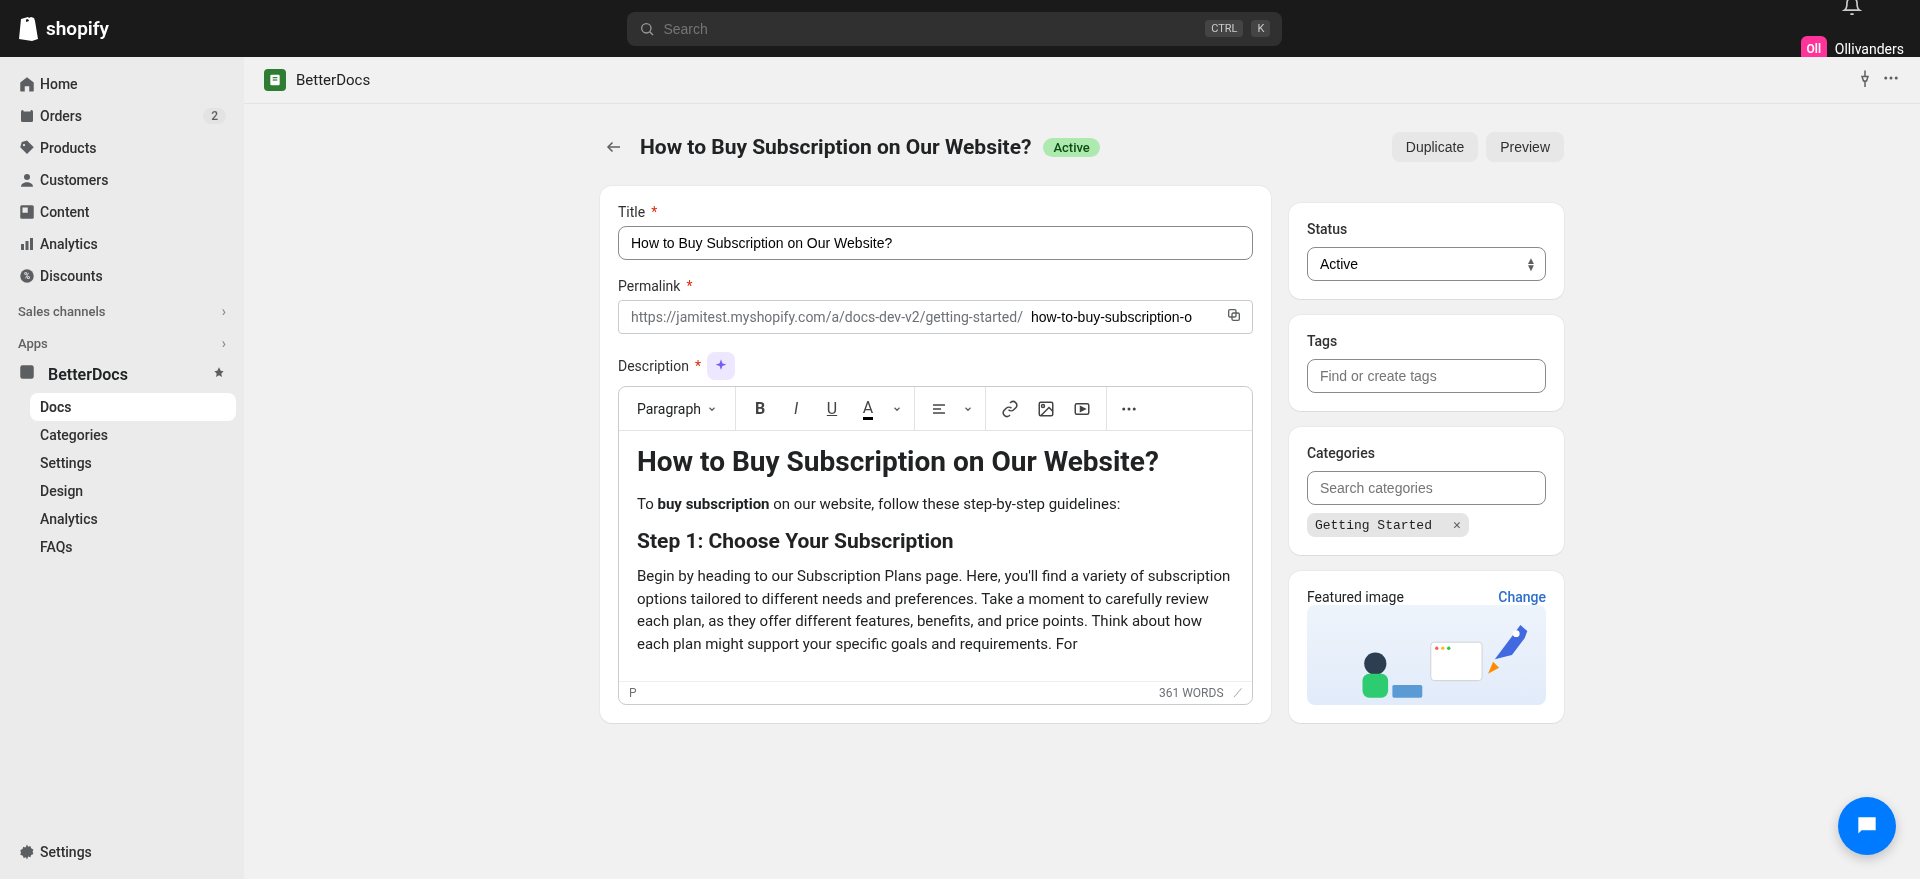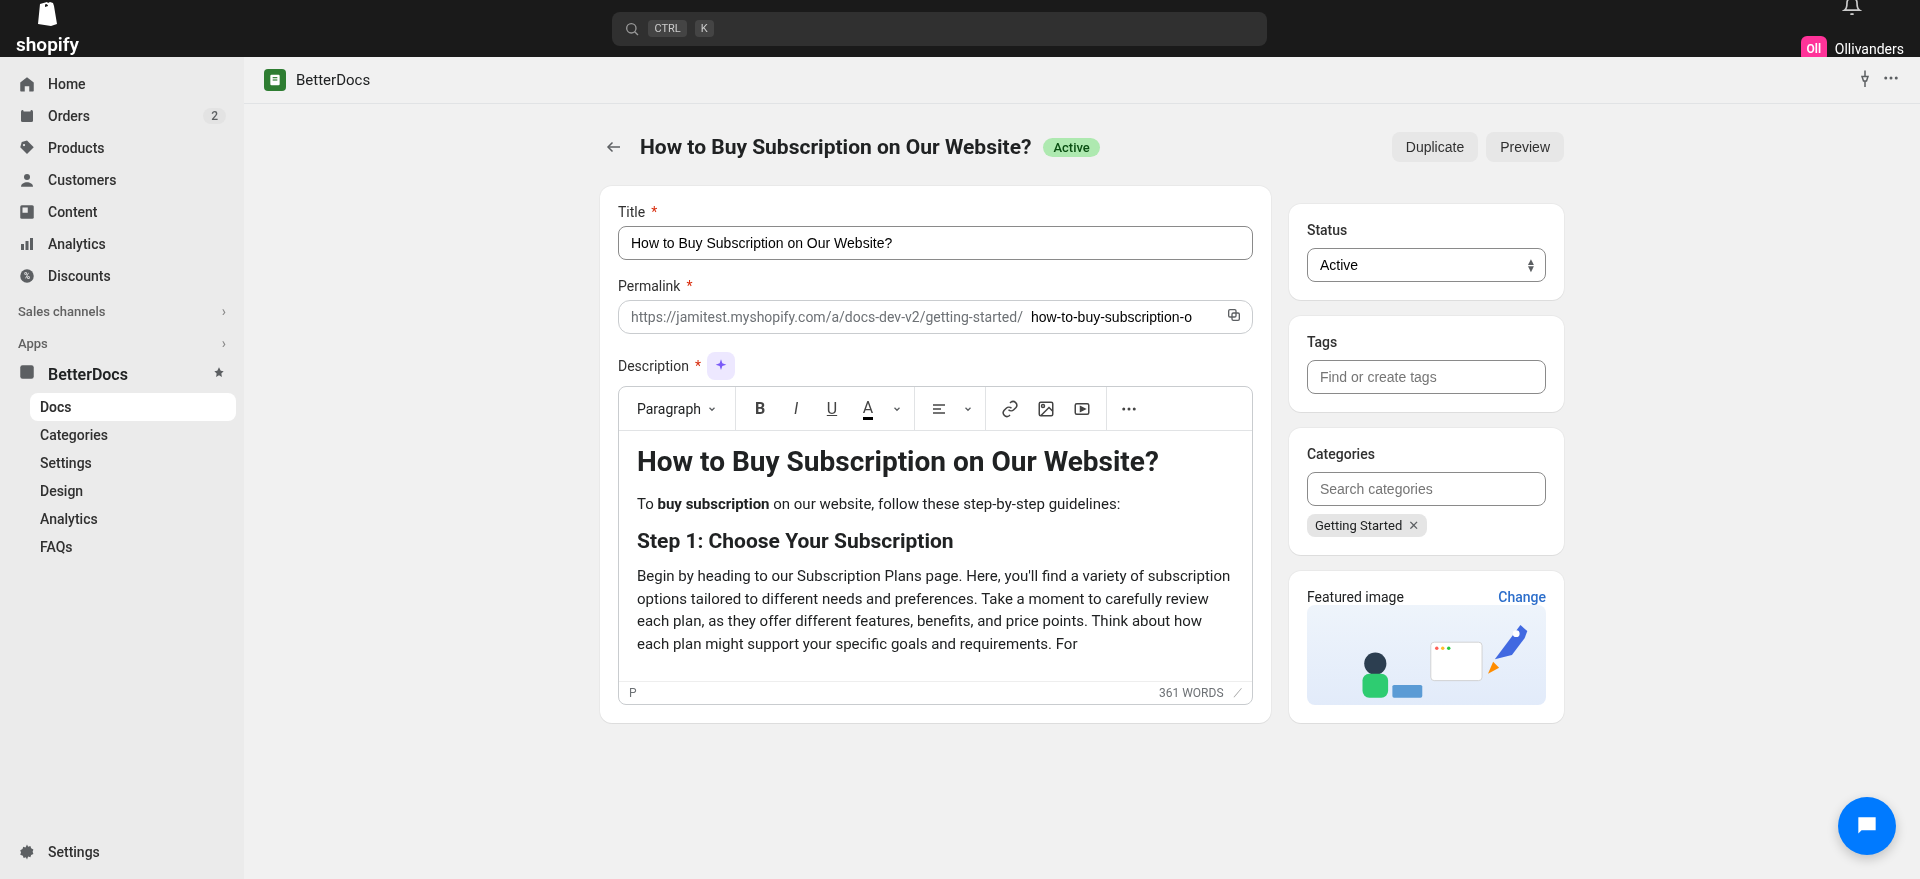--- a/index.html
+++ b/index.html
@@ -1,34 +1,34 @@
 <!DOCTYPE html>
 <html><head>
 <meta charset="utf-8">
 <style>
 * { box-sizing: border-box; margin: 0; padding: 0; }
 body { font-family: -apple-system, BlinkMacSystemFont, "Segoe UI", Roboto, sans-serif; background: #f1f1f1; color: #202223; overflow: hidden; }
 
 
 .topbar { height: 57px; background: #1a1a1a; display: flex; align-items: center; padding: 0 16px; gap: 16px; }
-.logo { display: flex; align-items: center; gap: 6px; color: #fff; font-weight: 600; font-size: 19px; flex-direction: column; }
+.logo { display: flex; align-items: center; gap: 6px; color: #fff; font-weight: 600; font-size: 19px; }
 .logo svg { width: 24px; height: 26px; }
 .search-wrap { flex: 1; display: flex; justify-content: center; }
 .search { width: 655px; height: 34px; background: #303030; border-radius: 8px; display: flex; align-items: center; padding: 0 12px; gap: 8px; }
 .search input { flex: 1; background: transparent; border: none; color: #999; font-size: 14px; outline: none; }
 .kbd { background: #444; color: #ccc; font-size: 11px; padding: 2px 6px; border-radius: 4px; }
 .topbar-right { display: flex; align-items: center; gap: 16px; flex-direction: column; }
 .bell { color: #ccc; }
 .user-chip { display: flex; align-items: center; gap: 8px; color: #fff; font-size: 14px; }
 .avatar { width: 26px; height: 26px; background: #ff3399; border-radius: 6px; display: flex; align-items: center; justify-content: center; color: #fff; font-size: 12px; font-weight: 600; }
 
 
 .layout { display: flex; height: calc(100vh - 57px); }
 .sidebar { width: 244px; background: #ebebeb; padding: 12px 8px; display: flex; flex-direction: column; gap: 2px; }
-.nav-item { display: flex; align-items: center; gap: 12px; padding: 6px 10px; border-radius: 8px; font-size: 14px; font-weight: 500; color: #303030; cursor: pointer; }
+.nav-item { display: flex; align-items: center; gap: 4px; padding: 6px 10px; border-radius: 8px; font-size: 14px; font-weight: 500; color: #303030; cursor: pointer; }
 .nav-item .icon { width: 18px; height: 18px; display: flex; align-items: center; justify-content: center; color: #5c5f62; }
 .nav-badge { margin-left: auto; background: #e3e3e3; border-radius: 10px; padding: 1px 8px; font-size: 12px; color: #5c5f62; }
 .nav-section { font-size: 13px; color: #616161; padding: 10px 10px 4px; display:flex; align-items:center; justify-content:space-between; font-weight:500;}
 .nav-sub { padding-left: 22px; }
 .nav-item.active { background: #fff; font-weight: 600; }
 .nav-app { font-weight: 600; display:flex; align-items:center; justify-content: space-between; padding: 6px 10px;}
 .nav-app .left { display:flex; gap:12px; align-items:center;}
 .sidebar-bottom { margin-top: auto; }
 .non-transferable { display:flex; align-items:center; gap:8px; border:1px solid #a7d8f0; background:#eaf4fb; border-radius:8px; padding:8px 10px; margin-top:8px; font-size:14px; color:#202020; }
 
@@ -46,39 +46,39 @@
 .badge { background:#aee9b0; color:#0a4f12; font-size:13px; padding:2px 10px; border-radius:10px; font-weight:500;}
 .btn-group { display:flex; gap:8px;}
 .btn { background:#e7e7e7; border:none; border-radius:8px; padding:7px 14px; font-size:14px; font-weight:500; cursor:pointer; color:#303030;}
 .columns { display:flex; gap:18px; align-items:flex-end; padding: 8px 8px;}
 .col-main { flex:1; }
 .col-side { width:318px; display:flex; flex-direction:column; gap:16px;}
 .card { background:#fff; border-radius:12px; padding:18px; box-shadow: 0 1px 0 rgba(0,0,0,0.05), 0 0 0 1px rgba(0,0,0,0.03);}
 .field-label { font-size:14px; font-weight:400; color:#303030; margin-bottom:6px; display:flex; align-items:center; gap:6px;}
 .req { color:#d82c0d; }
 .input { width:100%; border:1px solid #8a8a8a; border-radius:8px; padding:8px 12px; font-size:14px; outline:none;}
-.permalink-row { display:flex; align-items:center; border:1px solid #c9cccf; border-radius:12px; overflow:hidden;}
+.permalink-row { display:flex; align-items:center; border:1px solid #c9cccf; border-radius:4px; overflow:hidden;}
 .permalink-prefix { padding:8px 4px 8px 12px; color:#6d7175; font-size:14px; white-space:nowrap;}
 .permalink-row input { border:none; flex:1; font-size:14px; padding:8px 4px; outline:none;}
 .copy-icon { padding:0 10px; color:#5c5f62; cursor:pointer;}
 .ai-btn { width:28px; height:28px; border-radius:8px; background:#ede8ff; display:flex; align-items:center; justify-content:center; color:#7a5af8;}
 .editor { border:1px solid #c9cccf; border-radius:8px; overflow:hidden; margin-top:4px;}
 .toolbar { display:flex; align-items:center; border-bottom:1px solid #e1e3e5; height:44px;}
 .tb-group { display:flex; align-items:center; border-right:1px solid #e1e3e5; height:100%; padding:0 8px; gap:4px;}
 .tb-select { display:flex; align-items:center; gap:6px; padding:0 10px; font-size:14px; cursor:pointer;}
 .tb-btn { width:32px; height:32px; display:flex; align-items:center; justify-content:center; cursor:pointer; color:#444; border-radius:4px;}
 .editor-body { height:250px; overflow-y:auto; padding:14px 18px; position:relative;}
 .editor-body h1 { font-size:28px; font-weight:700; line-height:1.2; margin-bottom:14px;}
 .editor-body p { font-size:15px; margin-bottom:14px; line-height:1.5;}
 .editor-body h2 { font-size:21px; font-weight:700; margin-bottom:12px;}
 .editor-footer { display:flex; justify-content:space-between; padding:4px 10px; font-size:12px; color:#6d7175; border-top:1px solid #eee;}
 .select-wrap { position:relative;}
 .select-wrap select { width:100%; border:1px solid #8a8a8a; border-radius:8px; padding:8px 12px; font-size:14px; appearance:none; background:#fff;}
 .select-arrows { position:absolute; right:10px; top:50%; transform:translateY(-50%); color:#5c5f62; font-size:10px; display:flex; flex-direction:column; line-height:7px;}
-.tag-chip { display:inline-flex; align-items:center; gap:6px; background:#e5e5e5; border-radius:8px; padding:4px 8px; font-size:13px; margin-top:8px;}
+.tag-chip { display:inline-flex; align-items:center; gap:21px; background:#e5e5e5; border-radius:8px; padding:4px 8px; font-size:13px; margin-top:8px;font-family:Liberation Mono, monospace;}
 .tag-chip .x { cursor:pointer; color:#5c5f62;}
 .featured-head { display:flex; justify-content:space-between; align-items:center; margin-bottom:0;}
 .change-link { color:#2c6ecb; font-size:14px; cursor:pointer; font-weight:500;}
 .featured-img { width:100%; height:100px; border-radius:8px; background:linear-gradient(180deg,#eef4fb 0%,#e2ebfa 100%); position:relative; overflow:hidden;}
 .chat-fab { position:fixed; bottom:24px; right:24px; width:58px; height:58px; border-radius:50%; background:#007aff; display:flex; align-items:center; justify-content:center; color:#fff; cursor:pointer; box-shadow:0 4px 12px rgba(0,0,0,0.2);}
 .field-group { margin-bottom:18px;}
 .field-group:last-child { margin-bottom:0;}
 .chevron { color:#8a8a8a; font-size:14px;}
 </style>
 </head>
@@ -90,20 +90,21 @@
         <path d="M19 5l-1-3-3-1-2 1-1-1-7 2-2 20 13 2 6-2-3-18zM11 3c1 0 2 1 2 2l-3 1c0-2 0-3 1-3z"></path>
       </svg>
     <span>shopify</span>
   </div>
   <div class="search-wrap">
     <div class="search">
       <svg width="16" height="16" viewBox="0 0 24 24" fill="none" stroke="#999" stroke-width="2">
           <circle cx="11" cy="11" r="7"></circle>
           <line x1="21" y1="21" x2="16" y2="16"></line>
         </svg>
+      <input placeholder="Search" style="">
       <span class="kbd">CTRL</span>
       <span class="kbd">K</span>
     </div>
   </div>
   <div class="topbar-right">
     <div class="bell">
       <svg width="20" height="20" viewBox="0 0 24 24" fill="none" stroke="currentColor" stroke-width="2">
           <path d="M18 8a6 6 0 10-12 0c0 7-3 9-3 9h18s-3-2-3-9"></path>
           <path d="M13.7 21a2 2 0 01-3.4 0"></path>
         </svg>

